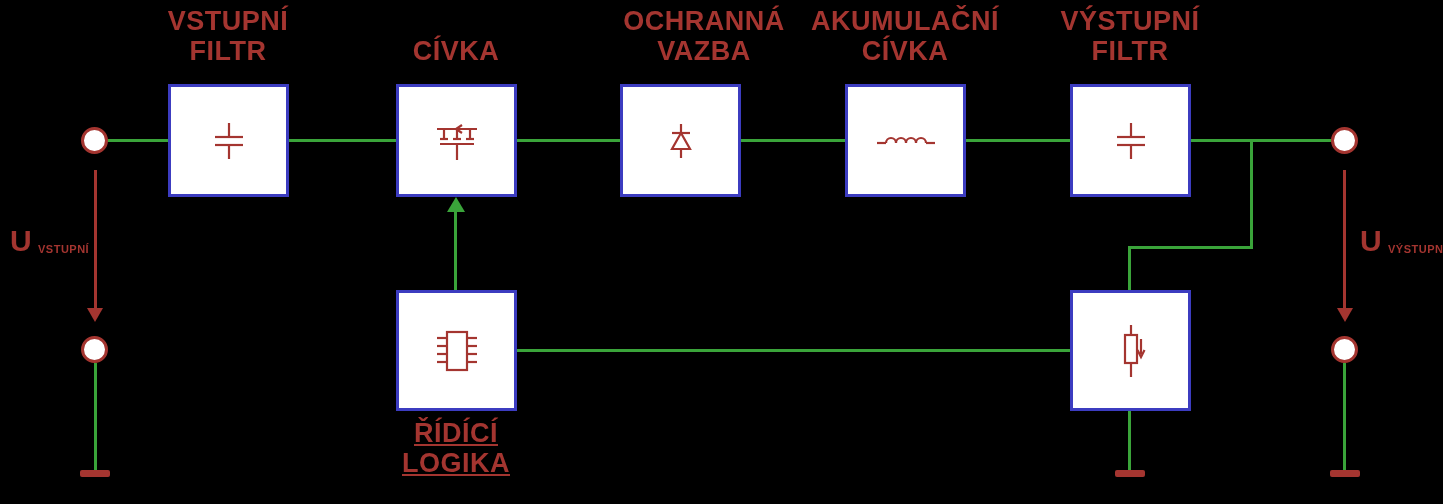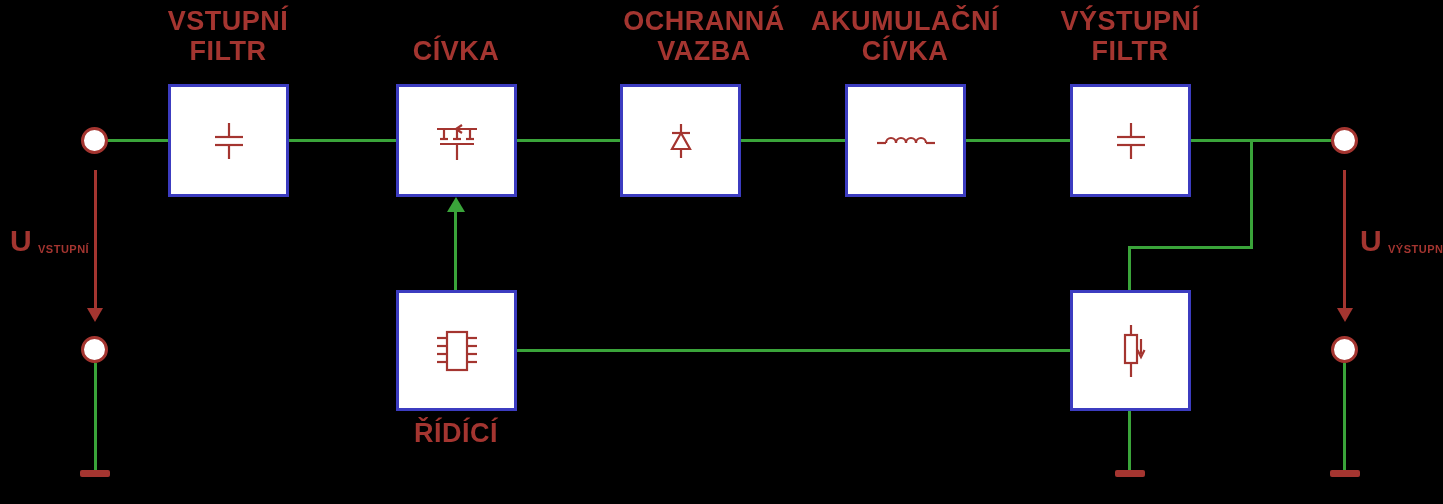--- a/index.html
+++ b/index.html
@@ -150,22 +150,23 @@
     <span>VAZBA</span>
   </div>
   <div class="blabel" style="left:775px;top:6px;">
     <span>AKUMULAČNÍ</span><br>
     <span>CÍVKA</span>
   </div>
   <div class="blabel" style="left:1000px;top:6px;">
     <span>VÝSTUPNÍ</span><br>
     <span>FILTR</span>
   </div>
-  <div class="blabel" style="left:326px;top:418px;">
+  <div class="blabel" style="left:326px;top:418px;text-decoration:underline;">
     <span>ŘÍDÍCÍ</span><br>
+    <span>LOGIKA</span>
   </div>
 
 
   <div class="circle" style="left:81px;top:127px;"></div>
   <div class="circle" style="left:81px;top:336px;"></div>
   <div class="circle" style="left:1331px;top:127px;"></div>
   <div class="circle" style="left:1331px;top:336px;"></div>
 
   <div class="vline-red" style="left:94px;top:170px;height:140px;"></div>
   <div class="head-down" style="left:87px;top:308px;"></div>

